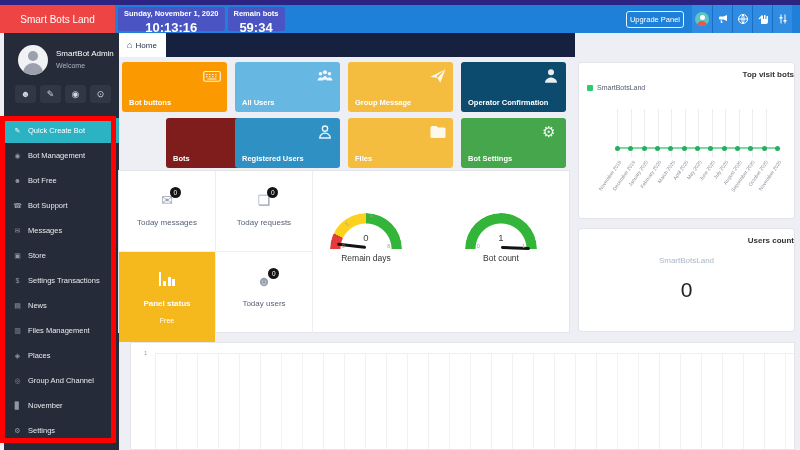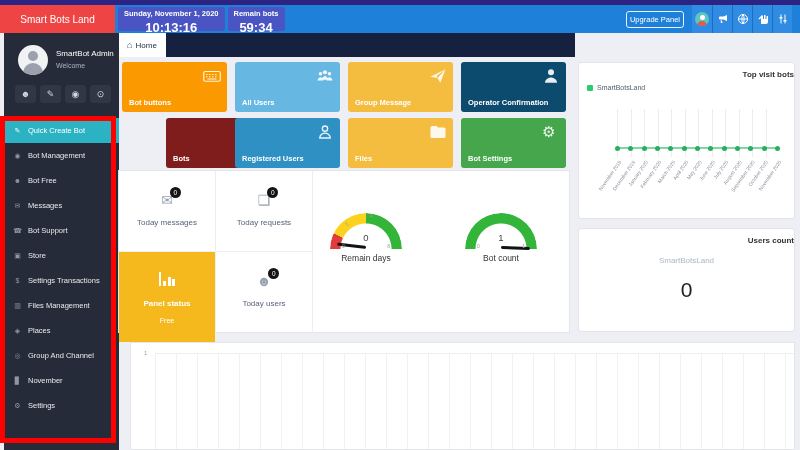--- a/index.html
+++ b/index.html
@@ -174,34 +174,38 @@
     </div>
     <div class="menu-item">
       <span class="mi-icon">◉</span>
       <span class="mi-label">Bot Management</span>
     </div>
     <div class="menu-item">
       <span class="mi-icon">☻</span>
       <span class="mi-label">Bot Free</span>
     </div>
     <div class="menu-item">
+      <span class="mi-icon">☎</span>
+      <span class="mi-label">Bot Support</span>
+    </div>
+    <div class="menu-item">
       <span class="mi-icon">✉</span>
       <span class="mi-label">Messages</span>
     </div>
     <div class="menu-item">
-      <span class="mi-icon">☎</span>
-      <span class="mi-label">Bot Support</span>
-    </div>
-    <div class="menu-item">
       <span class="mi-icon">▣</span>
       <span class="mi-label">Store</span>
     </div>
     <div class="menu-item">
       <span class="mi-icon">$</span>
       <span class="mi-label">Settings Transactions</span>
+    </div>
+    <div class="menu-item">
+      <span class="mi-icon">▤</span>
+      <span class="mi-label">News</span>
     </div>
     <div class="menu-item">
       <span class="mi-icon">▥</span>
       <span class="mi-label">Files Management</span>
     </div>
     <div class="menu-item">
       <span class="mi-icon">◈</span>
       <span class="mi-label">Places</span>
     </div>
     <div class="menu-item">

